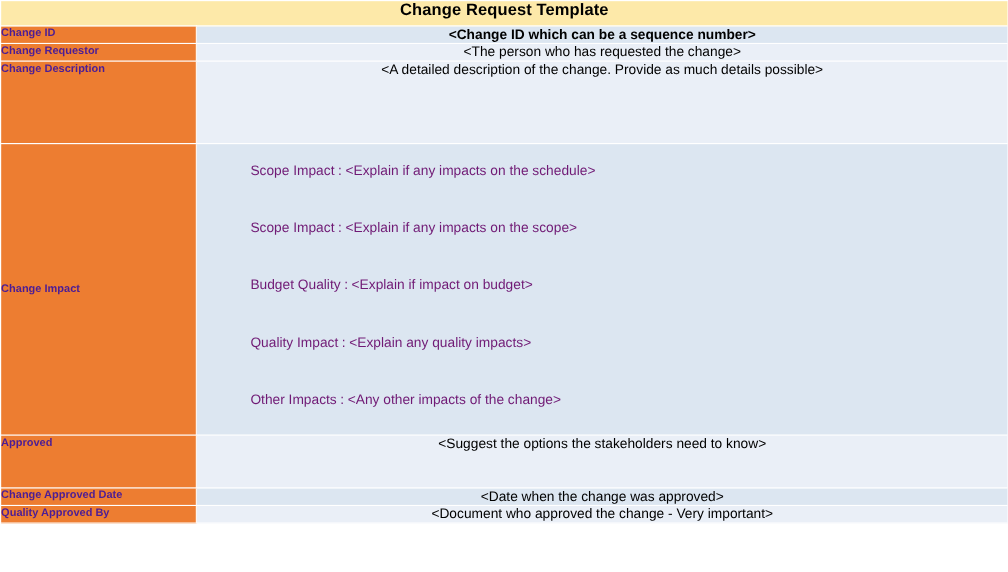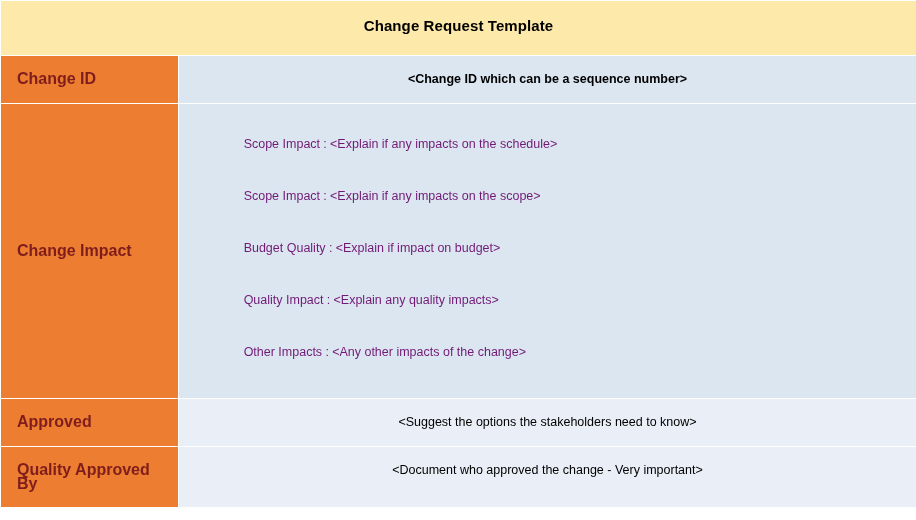--- a/index.html
+++ b/index.html
@@ -20,44 +20,44 @@
     background: #ffffff;
     position: relative;
   }
   table.crt {
     border-collapse: collapse;
     width: 916px;
     table-layout: fixed;
   }
   table.crt td {
     vertical-align: top;
-    padding: 16px;
+    padding: 0;
     border: 1px solid #ffffff;
   }
   
   .title-row td {
     background: #fde9a9;
     border: 1px solid #e8c96a;
     text-align: center;
     height: 22px;
     padding: 3px 0 4px 0;
   }
   .title-text {
     font-size: 15px;
     font-weight: bold;
     color: #000000;
     letter-spacing: 0.1px;
   }
   
   .lbl {
     width: 178px;
     background: #ed7d31;
-    color: #7f1d1d;
+    color: #4c1d95;
     font-weight: bold;
-    font-size: 16px;
+    font-size: 10px;
     padding: 4px 0 0 6px;
     box-sizing: border-box;
   }
   .lbl-inner {
     display: block;
     line-height: 14px;
   }
   
   .val {
     background: #dce6f1;
@@ -126,22 +126,38 @@
 
       <tr>
         <td class="lbl" style="height:16px">
           <span class="lbl-inner">Change ID</span>
         </td>
         <td class="val">
           <span class="val-inner bold">&lt;Change ID which can be a sequence number&gt;</span>
         </td>
       </tr>
 
-
-
+      <tr>
+        <td class="lbl" style="height:16px">
+          <span class="lbl-inner">Change Requestor</span>
+        </td>
+        <td class="val alt">
+          <span class="val-inner">&lt;The person who has requested the change&gt;</span>
+        </td>
+      </tr>
+
+
+      <tr>
+        <td class="lbl" style="height:75px">
+          <span class="lbl-inner">Change Description</span>
+        </td>
+        <td class="val alt">
+          <span class="val-inner">&lt;A detailed description of the change. Provide as much details possible&gt;</span>
+        </td>
+      </tr>
 
       <tr>
         <td class="lbl mid" style="height:265px">
           <span class="lbl-inner">Change Impact</span>
         </td>
         <td class="val">
           <div class="impact-list">
             <div class="impact-line">
               <span class="impact-label">Scope Impact</span><span class="impact-sep">:</span><span class="impact-text">&lt;Explain if any impacts on the schedule&gt;</span>
             </div>
@@ -163,20 +179,28 @@
 
       <tr>
         <td class="lbl" style="height:48px">
           <span class="lbl-inner">Approved</span>
         </td>
         <td class="val alt">
           <span class="val-inner">&lt;Suggest the options the stakeholders need to know&gt;</span>
         </td>
       </tr>
 
+      <tr>
+        <td class="lbl" style="height:16px">
+          <span class="lbl-inner">Change Approved Date</span>
+        </td>
+        <td class="val">
+          <span class="val-inner">&lt;Date when the change was approved&gt;</span>
+        </td>
+      </tr>
 
       <tr>
         <td class="lbl" style="height:16px">
           <span class="lbl-inner">Quality Approved By</span>
         </td>
         <td class="val alt">
           <span class="val-inner">&lt;Document who approved the change - Very important&gt;</span>
         </td>
       </tr>
     </tbody>

